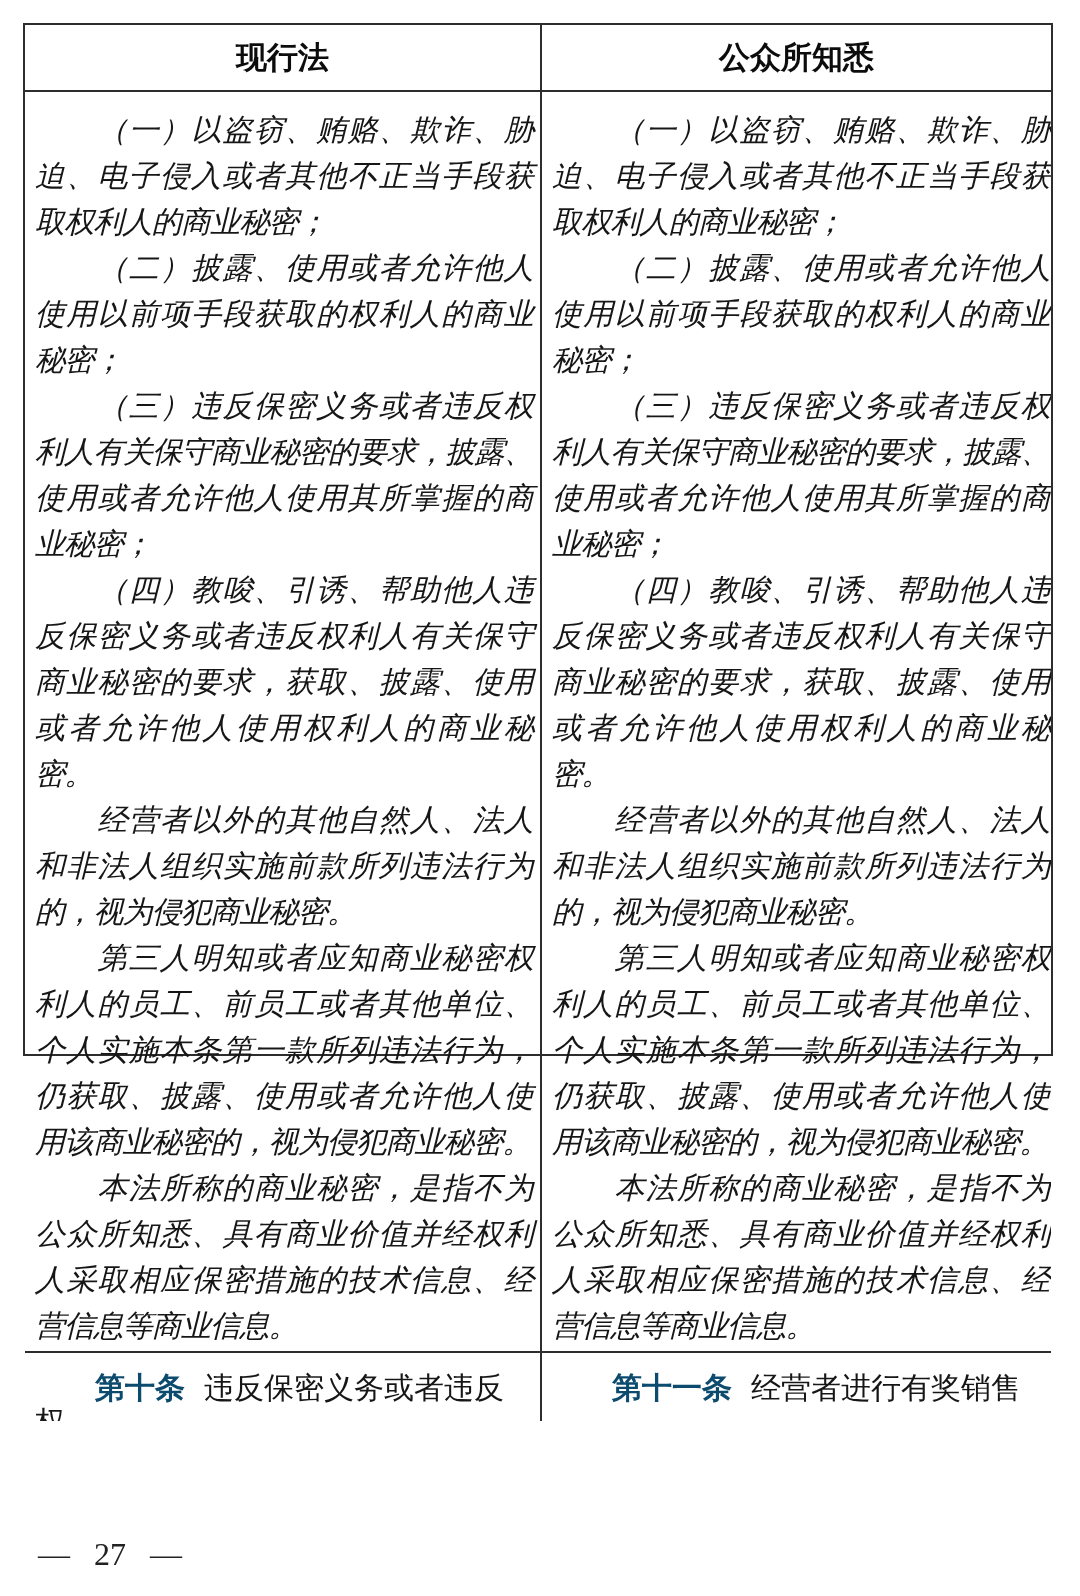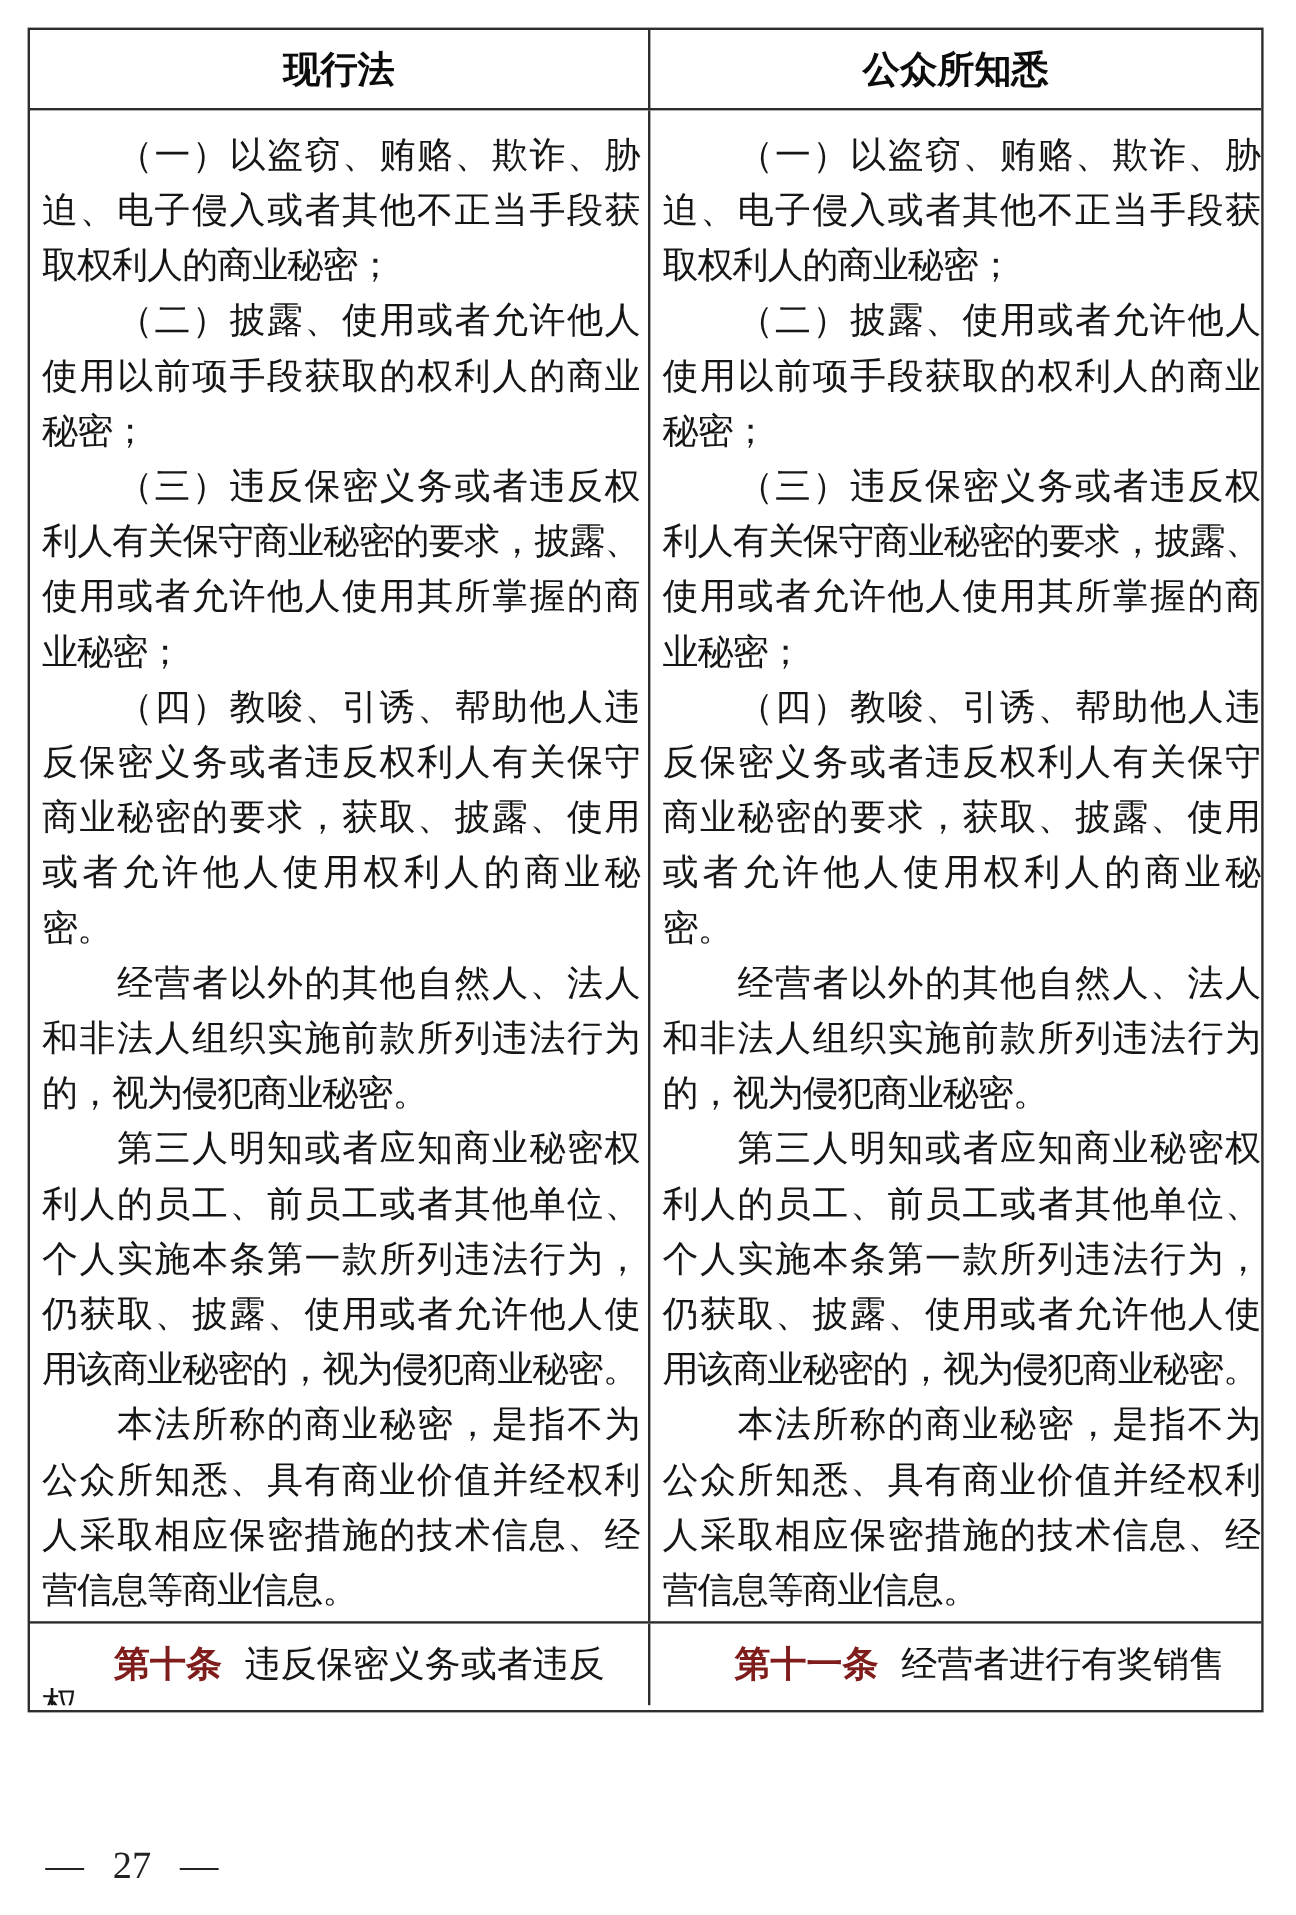--- a/index.html
+++ b/index.html
@@ -10,56 +10,56 @@
   }
   .page {
     position:relative;
     width:1080px; height:1596px;
     background:#ffffff;
     color:#161616;
     overflow:hidden;
   }
   .cmp-table {
     position:absolute; left:23px; top:23px;
-    width:1030px; height:1404px;
+    width:1030px; height:1033px;
     border:2px solid #2d2d2d;
     box-sizing:border-box;
   }
   .row { display:flex; width:100%; box-sizing:border-box; }
   .header-row { height:67px; border-bottom:2px solid #2d2d2d; }
   .body-row   { height:1261px; border-bottom:2px solid #2d2d2d; }
   .bottom-row { height:68px; }
   .cell { box-sizing:border-box; overflow:hidden; }
   .c-left  { width:517px; border-right:2px solid #2d2d2d; }
   .c-right { width:509px; }
   .header-cell {
     display:flex; align-items:center; justify-content:center;
     font-family:"Liberation Sans","DejaVu Sans",sans-serif;
     font-weight:700; font-size:31px; color:#0c0c0c;
   }
-  .body-cell { padding:15px 7px 0 10px; }
+  .body-cell { padding:15px 7px 0 10px;font-style:italic; }
   .c-right.body-cell { padding-right:1px; }
   .para { margin:0; }
   .line {
     font-size:30px; line-height:46px;
     letter-spacing:-0.8px;
     text-align:justify; text-align-last:justify;
     white-space:pre-wrap;
     color:#161616;
   }
   .line.last { text-align-last:left; }
   .bottom-cell { padding:18px 7px 0 10px; }
   .c-right.bottom-cell { padding-right:16px; }
   .clause {
     margin:0; text-indent:2em;
     font-size:30px; line-height:34px; color:#161616;
   }
   .clause .lead {
     font-family:"Liberation Sans","DejaVu Sans",sans-serif;
-    font-weight:700; color:#7f1d1d;
+    font-weight:700; color:#0c4a6e;
     margin-right:19px;
   }
   .footer {
     position:absolute; left:38px; top:1537px;
     font-size:32px; line-height:34px;
     word-spacing:16px; color:#222222;
     font-family:"Liberation Serif","DejaVu Serif",serif;
   }
 </style>
 </head>

